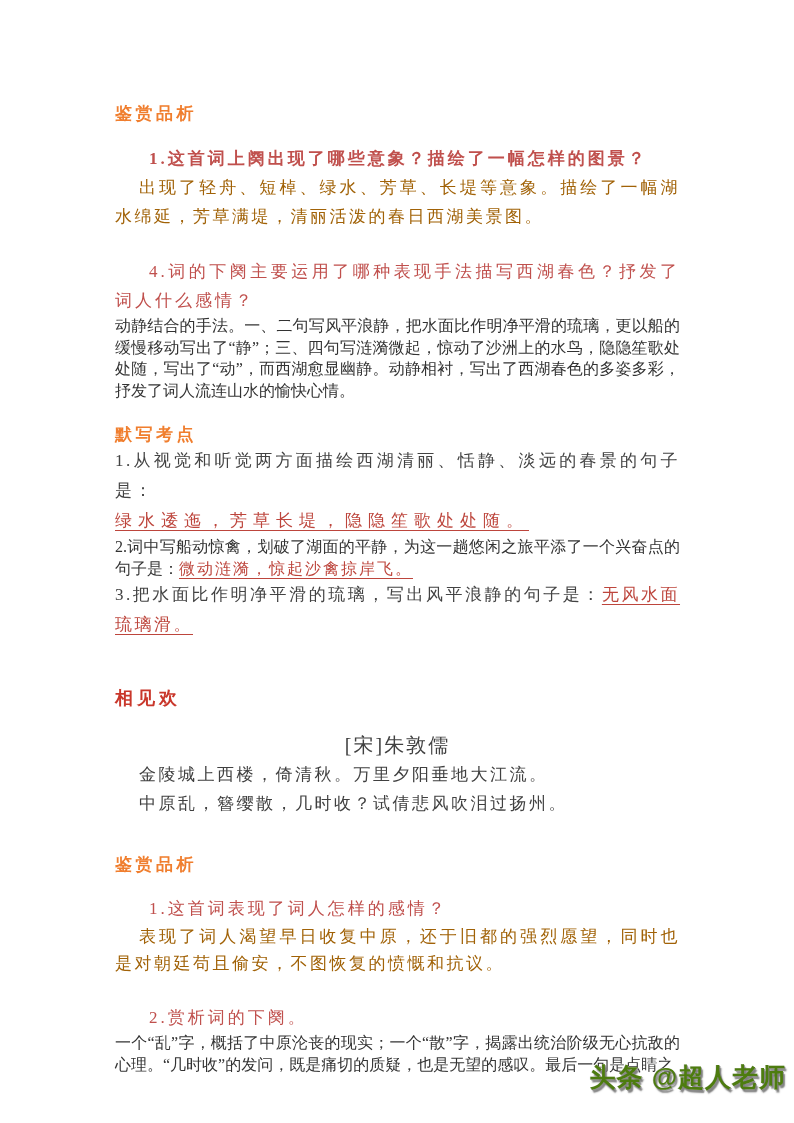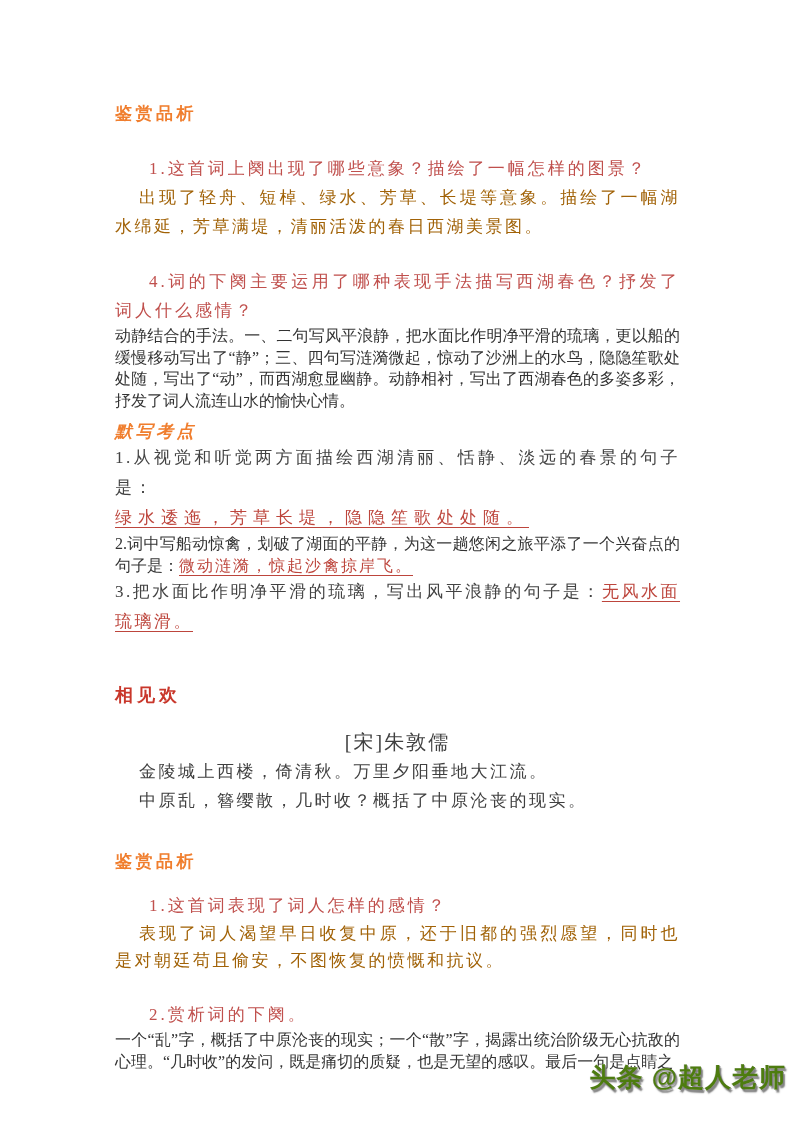--- a/index.html
+++ b/index.html
@@ -15,34 +15,34 @@
   }
   .sec-heading {
     margin:0;
     font-family:"Liberation Sans","DejaVu Sans",sans-serif;
     font-weight:700;
     font-size:17px;
     line-height:22px;
     letter-spacing:3.5px;
     color:#f07e2e;
   }
-  .h-dictation { margin-top:10px;font-style:italic; }
+  .h-dictation { margin-top:23px; }
   .h-appre2   { margin-top:36px; }
 
   p { margin:0; }
 
   .q {
     color:#c0504d;
     font-size:17px;
     letter-spacing:3px;
     line-height:29px;
     text-indent:34px;
     text-align:justify;
   }
-  .q-a1 { margin-top:29px; }
+  .q-a1 { margin-top:19px;font-weight:bold; }
   .q-a2 { margin-top:26px; }
   .q-b1 { margin-top:18px; }
   .q-b2 { margin-top:26px; }
 
   .ans-spaced {
     font-size:17px;
     letter-spacing:2.5px;
     line-height:29px;
     text-indent:24px;
     text-align:justify;
@@ -138,21 +138,21 @@
   <p class="mo-spaced">1.从视觉和听觉两方面描绘西湖清丽、恬静、淡远的春景的句子是：</p>
   <p class="mo-spaced"><span class="red-ans red-line">绿水逶迤，芳草长堤，隐隐笙歌处处随。</span></p>
 
   <p class="mo-dense"><span>2.词中写船动惊禽，划破了湖面的平静，为这一趟悠闲之旅平添了一个兴奋点的句子是：</span><span class="red-ans red-inline2">微动涟漪，惊起沙禽掠岸飞。</span></p>
 
   <p class="mo-spaced"><span>3.把水面比作明净平滑的琉璃，写出风平浪静的句子是：</span><span class="red-ans">无风水面琉璃滑。</span></p>
 
   <h3 class="poem-title">相见欢</h3>
   <p class="poem-author">[宋]朱敦儒</p>
   <p class="poem-line">金陵城上西楼，倚清秋。万里夕阳垂地大江流。</p>
-  <p class="poem-line">中原乱，簪缨散，几时收？概括了中原沦丧的现实。</p>
+  <p class="poem-line">中原乱，簪缨散，几时收？试倩悲风吹泪过扬州。</p>
 
   <h2 class="sec-heading h-appre2">鉴赏品析</h2>
 
   <p class="q q-b1">1.这首词表现了词人怎样的感情？</p>
 
   <p class="ans-spaced lh27">表现了词人渴望早日收复中原，还于旧都的强烈愿望，同时也是对朝廷苟且偷安，不图恢复的愤慨和抗议。</p>
 
   <p class="q q-b2">2.赏析词的下阕。</p>
 
   <p class="ans-dense">一个“乱”字，概括了中原沦丧的现实；一个“散”字，揭露出统治阶级无心抗敌的心理。“几时收”的发问，既是痛切的质疑，也是无望的感叹。最后一句是点睛之</p>

